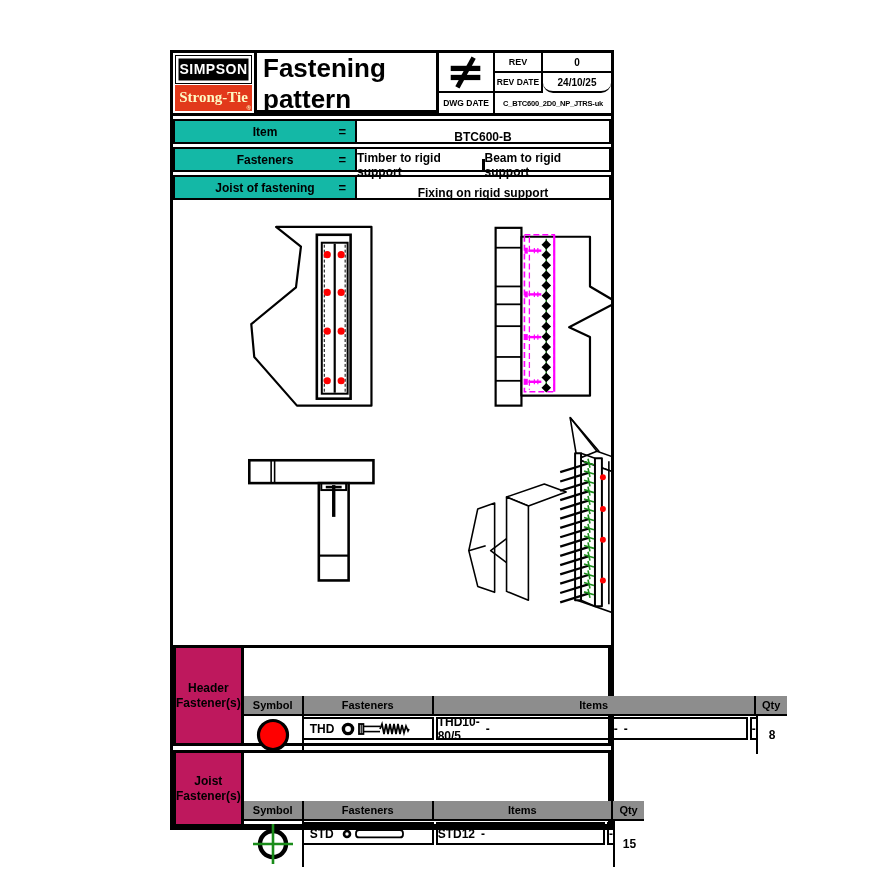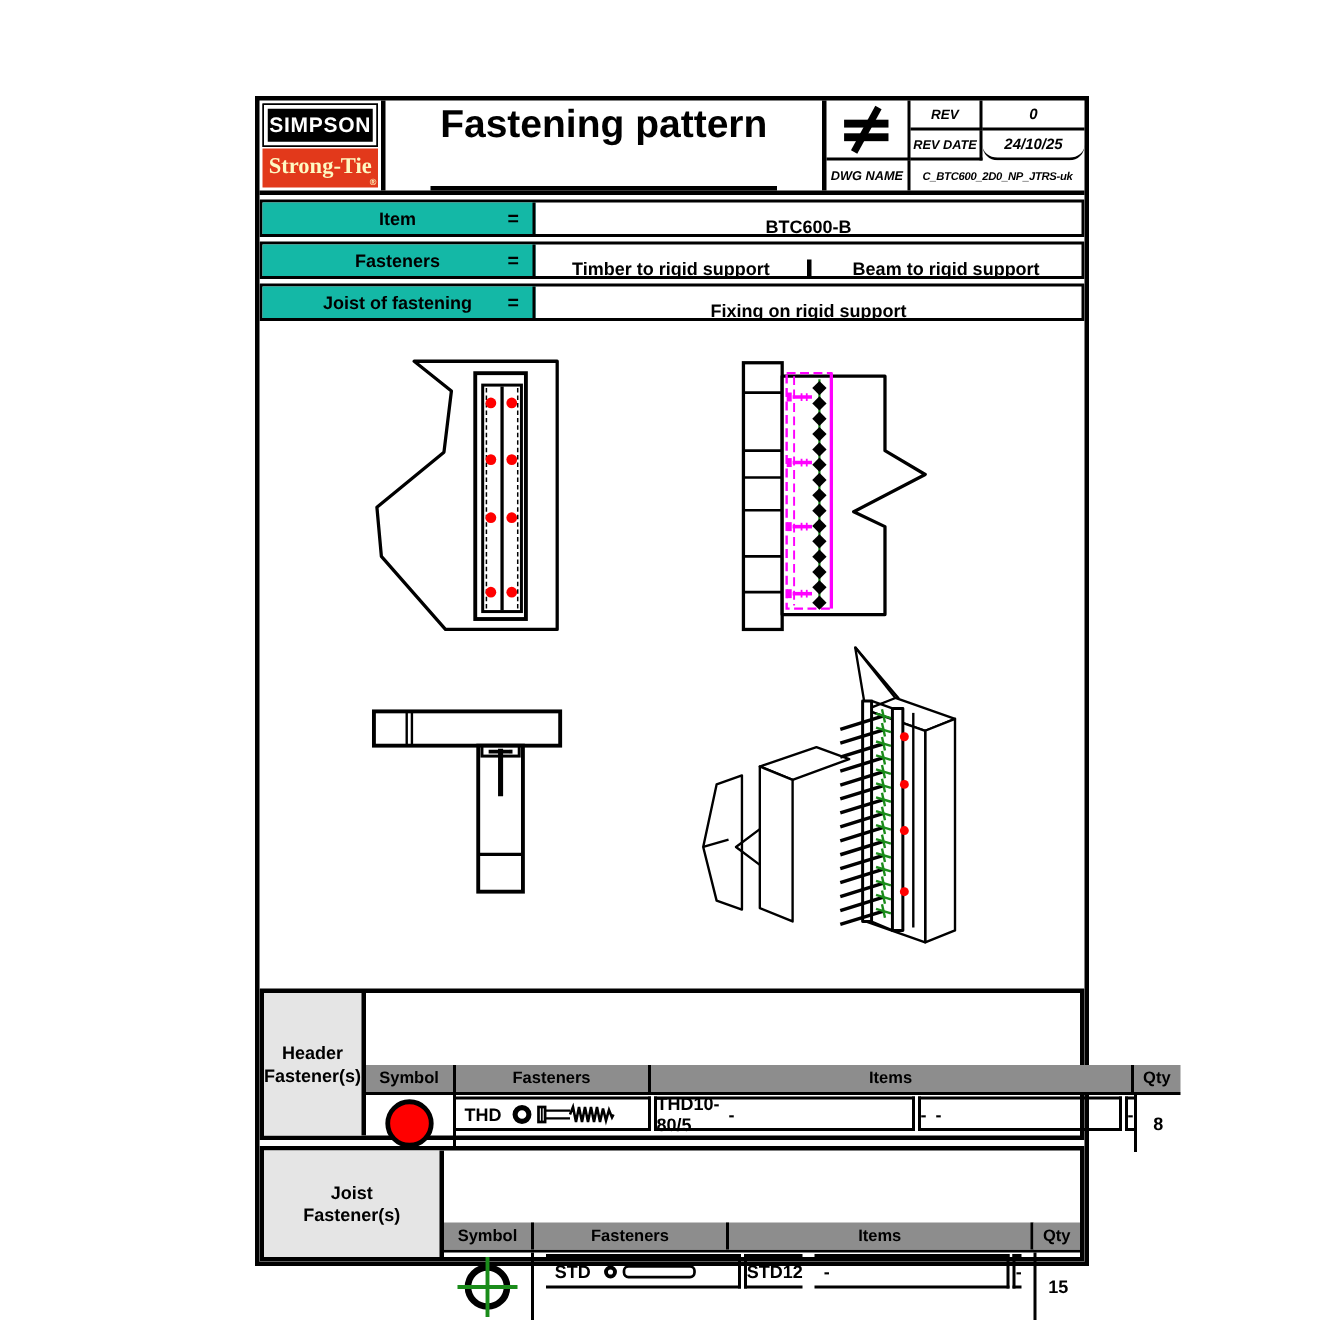--- a/index.html
+++ b/index.html
@@ -1,33 +1,33 @@
 <!DOCTYPE html>
 <html><head>
 <meta charset="utf-8">
 <style>
   html,body{margin:0;padding:0;background:#ffffff;}
   body{width:880px;height:880px;position:relative;font-family:"Liberation Sans",sans-serif;-webkit-font-smoothing:antialiased;}
   *{box-sizing:border-box;}
 
-  .doc{position:absolute;left:170px;top:64px;width:556px;height:780px;
+  .doc{position:absolute;left:170px;top:50px;width:444px;height:780px;
        border:3px solid #000;background:#fff;display:flex;flex-direction:column;}
 
   
   .titleblock{height:63px;display:flex;border-bottom:3px solid #000;flex:0 0 auto;}
   .logo-cell{width:84px;border-right:3px solid #000;padding:2px 2px;display:flex;flex-direction:column;}
   .logo-black{background:#000;color:#fff;height:29px;display:flex;align-items:center;justify-content:center;
               font-weight:bold;font-size:14px;letter-spacing:.5px;box-shadow:inset 0 0 0 2.5px #fff;border:1.5px solid #000;}
   .logo-red{background:#e2391b;color:#fef9c3;height:27px;margin-top:1px;display:flex;align-items:center;justify-content:center;
             font-family:"Liberation Serif",serif;font-weight:bold;font-size:15px;position:relative;}
   .logo-red .reg{position:absolute;right:1px;bottom:0;font-size:6px;font-family:"Liberation Sans",sans-serif;}
   .title-cell{flex:1;border-right:3px solid #000;display:flex;justify-content:center;}
   .title-text{font-size:26px;font-weight:bold;border-bottom:3px solid #000;padding:0 6px 3px 6px;}
   .rev-block{width:172px;display:grid;grid-template-columns:56px 48px 1fr;grid-template-rows:20px 20px 1fr;}
-  .rev-block div{display:flex;align-items:center;justify-content:center;font-weight:bold;font-style:italic;}
+  .rev-block div{display:flex;align-items:center;justify-content:center;font-weight:bold;}
   .neq-cell{grid-column:1;grid-row:1/3;border-right:2px solid #000;border-bottom:2px solid #000;}
   .rev-l{grid-column:2;grid-row:1;border-right:2px solid #000;border-bottom:2px solid #000;font-size:9px;}
   .rev-v{grid-column:3;grid-row:1;border-bottom:2px solid #000;font-size:10px;}
   .revd-l{grid-column:2;grid-row:2;border-right:2px solid #000;border-bottom:2px solid #000;font-size:8.5px;}
   .revd-v{grid-column:3;grid-row:2;border-bottom:2px solid #000;font-size:10px;border-radius:10px;}
   .dwg-l{grid-column:1;grid-row:3;border-right:2px solid #000;font-size:8.5px;}
   .dwg-v{grid-column:2/4;grid-row:3;font-size:7.5px;letter-spacing:-.2px;}
 
   
   .info{flex:0 0 auto;padding-top:3px;}
@@ -39,21 +39,21 @@
   .info-val{flex:1;display:flex;align-items:center;justify-content:center;font-weight:bold;font-size:12px;}
   .info-val + .info-val{border-left:3px solid #000;}
 
   
   .drawing{flex:1 1 auto;position:relative;overflow:hidden;}
 
   
   .ftable{border:3px solid #000;display:flex;flex:0 0 auto;background:#fff;}
   .ftable.header-t{height:101px;}
   .ftable.joist-t{height:77px;margin-top:4px;}
-  .f-label{width:120px;background:#e5e5e5;border-right:3px solid #000;display:flex;align-items:center;justify-content:center;
+  .f-label{width:120px;background:#be185d;border-right:3px solid #000;display:flex;align-items:center;justify-content:center;
            text-align:center;font-weight:bold;font-size:12px;line-height:1.25;}
   .f-right{flex:1;display:flex;flex-direction:column;}
   .f-headrow{height:20px;display:flex;flex:0 0 auto;border-bottom:2px solid #000;margin-top:48px;}
   .f-headrow .hc{background:#8d8d8d;font-weight:bold;font-size:11px;display:flex;align-items:center;justify-content:center;}
   .hc.sym{width:60px;border-right:2px solid #000;}
   .hc.fas{width:130px;border-right:2px solid #000;}
   .hc.itm{flex:1;border-right:2px solid #000;}
   .hc.qty{width:31px;}
   .f-body{flex:1;display:flex;}
   .f-sym{width:60px;border-right:2px solid #000;display:flex;align-items:center;justify-content:center;}
@@ -87,21 +87,21 @@
         <svg width="42" height="34" viewBox="0 0 44 34">
           <rect x="6" y="10.5" width="31" height="5.5" fill="#000"></rect>
           <rect x="6" y="20" width="31" height="5.5" fill="#000"></rect>
           <line x1="30" y1="2" x2="13" y2="33" stroke="#000" stroke-width="5"></line>
         </svg>
       </div>
       <div class="rev-l">REV</div>
       <div class="rev-v">0</div>
       <div class="revd-l">REV DATE</div>
       <div class="revd-v">24/10/25</div>
-      <div class="dwg-l">DWG NAME</div>
+      <div class="dwg-l">DWG DATE</div>
       <div class="dwg-v">C_BTC600_2D0_NP_JTRS-uk</div>
     </div>
   </div>
 
   <div class="info">
     <div class="info-row">
       <div class="info-label">
         <span>Item</span>
         <span class="eq">=</span>
       </div>

